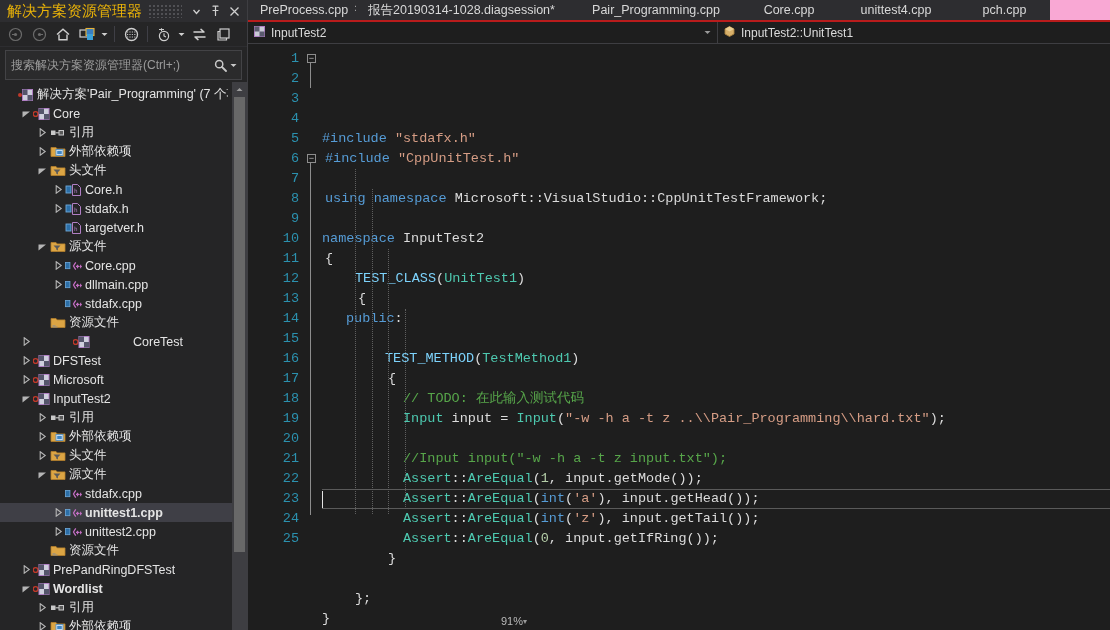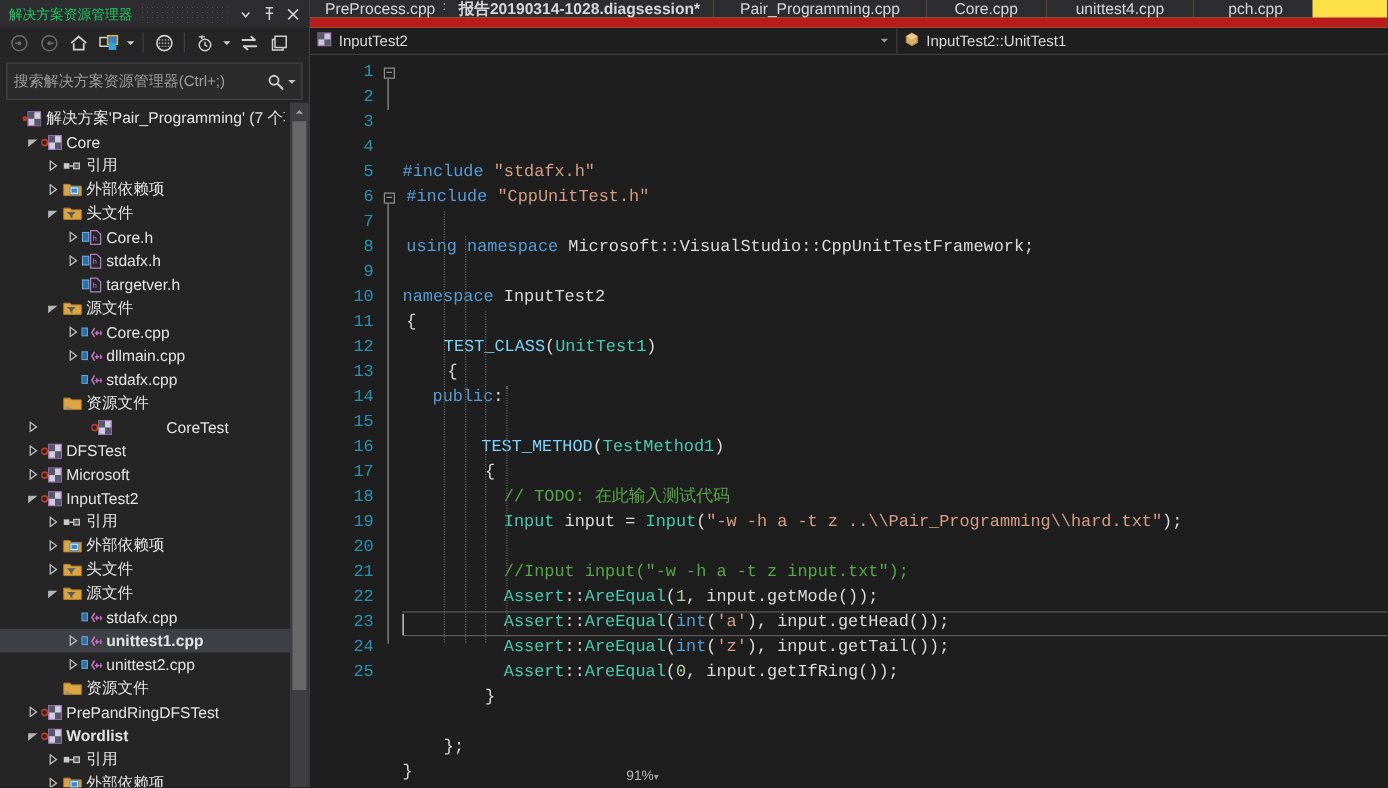--- a/index.html
+++ b/index.html
@@ -18,21 +18,21 @@
     background: #252526;
     display: flex; flex-direction: column;
     border-right: 1px solid #3e3e42;
   }
   .se-titlebar {
     height: 22px; background: #2d2d30;
     display: flex; align-items: center;
     padding: 0 4px 0 7px; gap: 2px;
   }
   .se-title {
-    font-size: 11px; color: #22c55e; white-space: nowrap;
+    font-size: 15px; color: #eab308; white-space: nowrap;
     flex: 0 0 auto; letter-spacing: 0px;
   }
   .se-title-dots {
     flex: 1 1 auto; height: 14px; margin: 0 4px;
     background-image: radial-gradient(circle, #5a5a5e 0.7px, transparent 0.8px);
     background-size: 4px 4px; background-position: 0 4px;
     opacity: .85;
   }
   .se-tb-btn {
     width: 17px; height: 18px; display: flex;
@@ -110,22 +110,22 @@
     background: #686868;
   }
 
   
   #editor-side {
     width: 862px; height: 630px; display: flex; flex-direction: column;
     background: #1e1e1e;
   }
 
   .tabstrip {
-    height: 22px; background: #fde047; display: flex; align-items: stretch;
-    border-bottom: 8px solid #b91c1c; position: relative;
+    height: 22px; background: #f9a8d4; display: flex; align-items: stretch;
+    border-bottom: 2px solid #b91c1c; position: relative;
   }
   .tab {
     display: flex; align-items: center; gap: 5px;
     padding: 0 12px; font-size: 12.5px; color: #d8d8d8;
     white-space: nowrap; background: #2d2d30;
   }
   .tab .pin { color: #c5c5c5; display: flex; align-items: center; }
   .tab:last-child { padding-right: 8px; }
 
   .navbar {
@@ -745,21 +745,21 @@
 
     <div class="tabstrip" id="tabstrip">
         <div class="tab" style="width: 108px; justify-content: flex-start;">
           <span>PreProcess.cpp</span>
           <span class="pin">
             <svg width="10" height="11" viewBox="0 0 10 11">
               <path d="M2.5 1.2h5M5 1.5v3.8M2.5 5.3h5M5 5.8v4.2" fill="none" stroke="currentColor" stroke-width="1.1" stroke-linecap="round"></path>
             </svg>
           </span>
         </div>
-        <div class="tab" style="width: 215px; justify-content: center; font-weight: bold;">
+        <div class="tab" style="width: 215px; ">
           <span>报告20190314-1028.diagsession*</span>
         </div>
         <div class="tab" style="width: 170px; justify-content: center;">
           <span>Pair_Programming.cpp</span>
         </div>
         <div class="tab" style="width: 96px; justify-content: center;">
           <span>Core.cpp</span>
         </div>
         <div class="tab" style="width: 118px; justify-content: center;">
           <span>unittest4.cpp</span>

